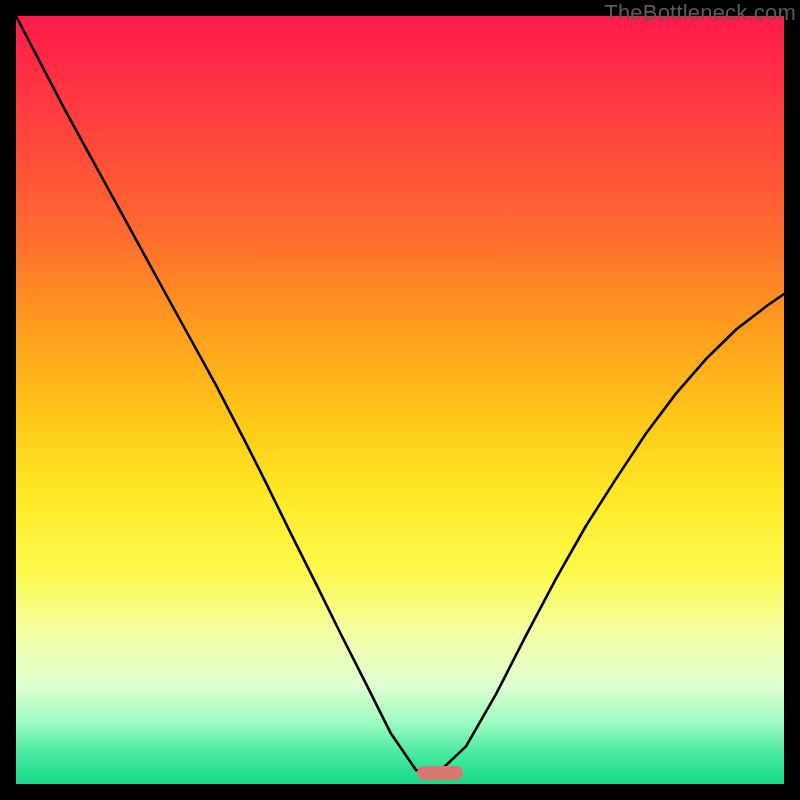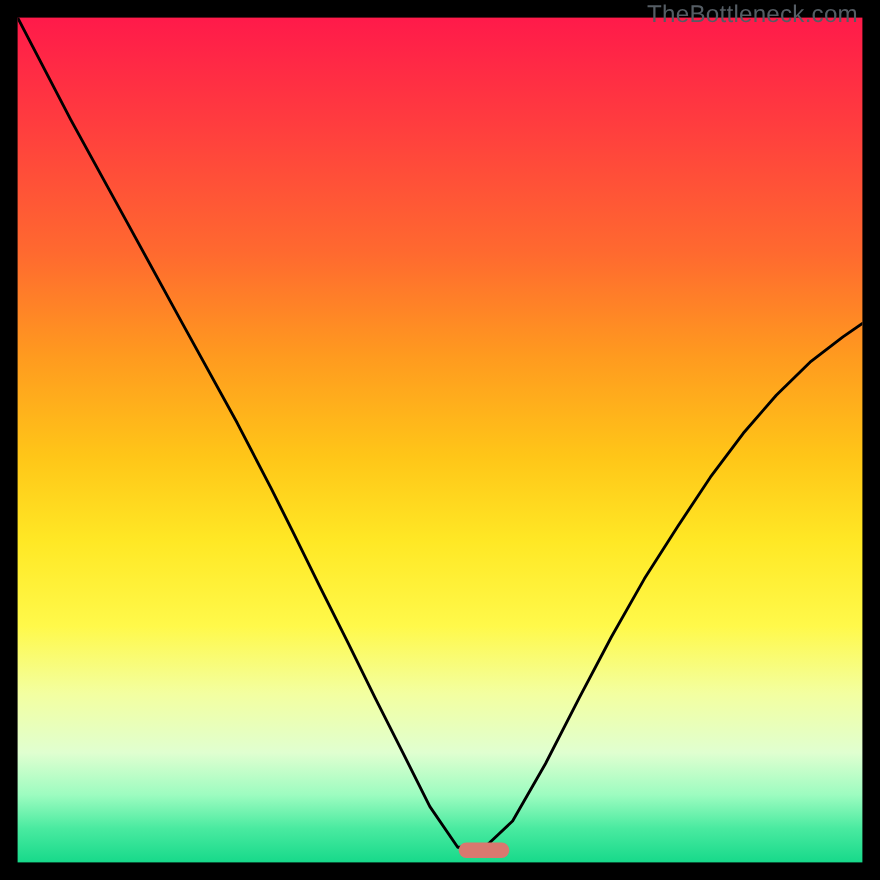--- a/index.html
+++ b/index.html
@@ -35,21 +35,21 @@
       #f3ffa0 80%,
       #e0ffd0 87%,
       #9dfcc0 92%,
       #49eaa0 96%,
       #17d98a 100%
     );
   }
   .watermark {
     position: absolute;
     top: 0;
-    right: 20px;
+    right: 4px;
     font-family: Arial, Helvetica, sans-serif;
     font-size: 22px;
     color: #555d64;
     letter-spacing: 0.2px;
     user-select: none;
   }
   .curve {
     position: absolute;
     left: 16px;
     top: 16px;

